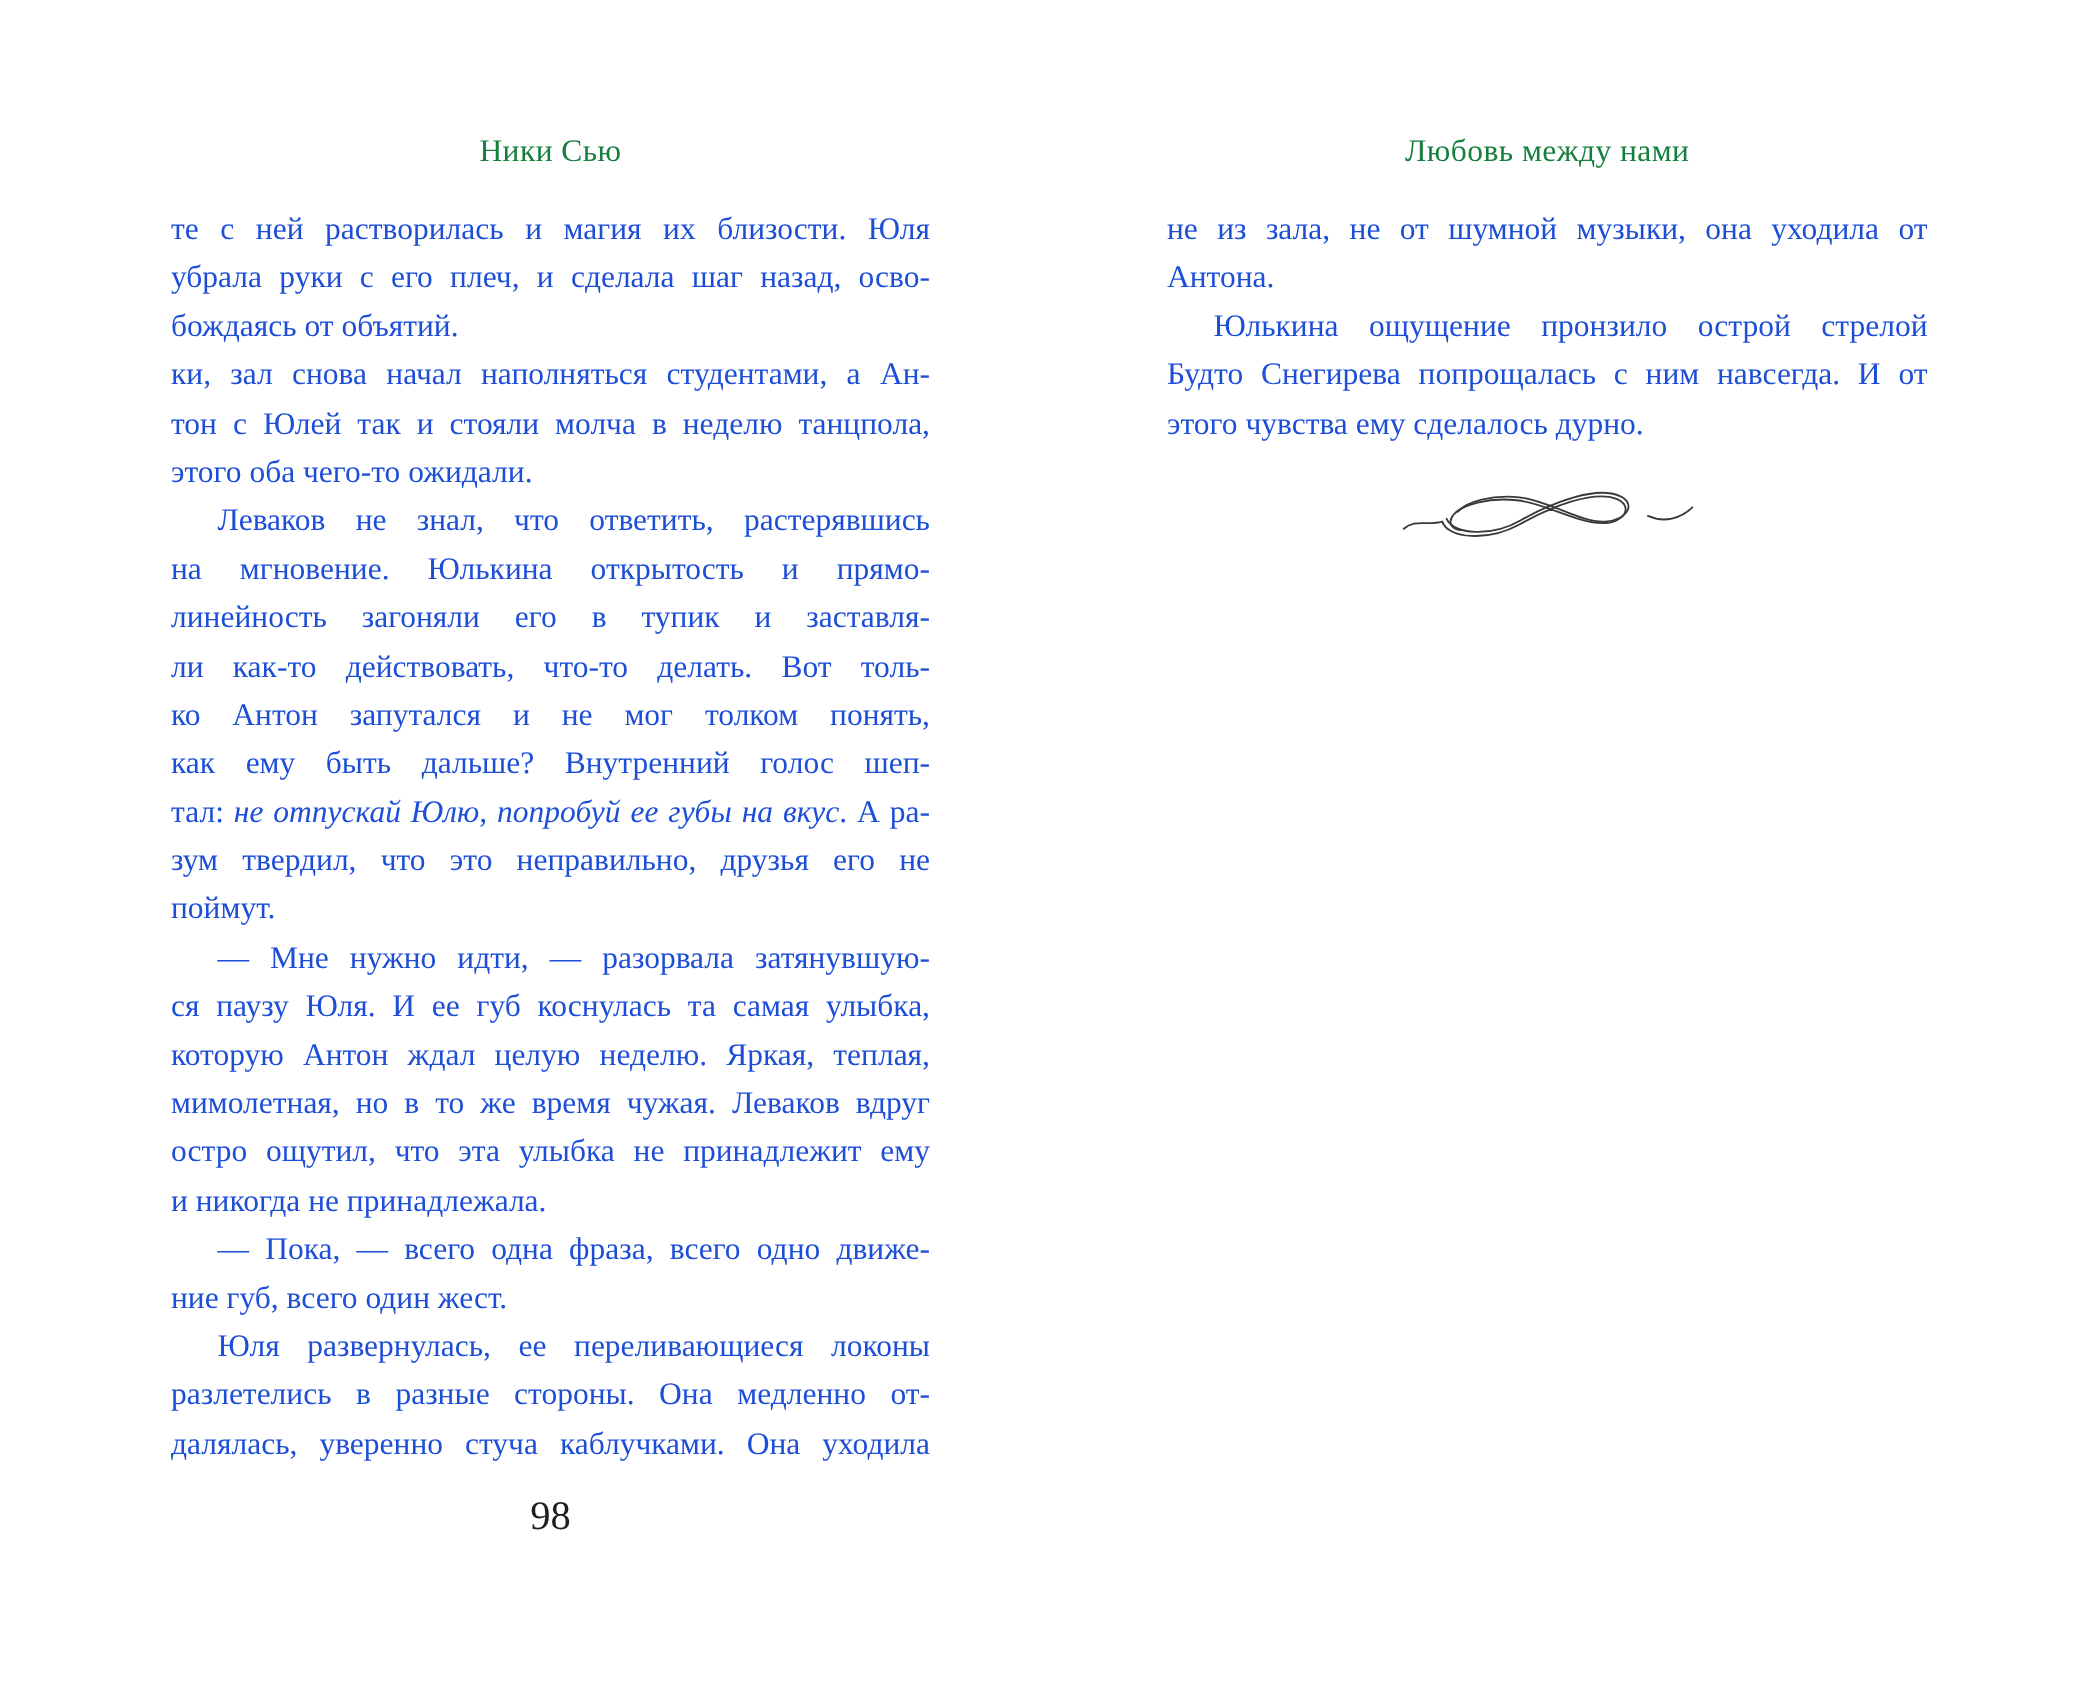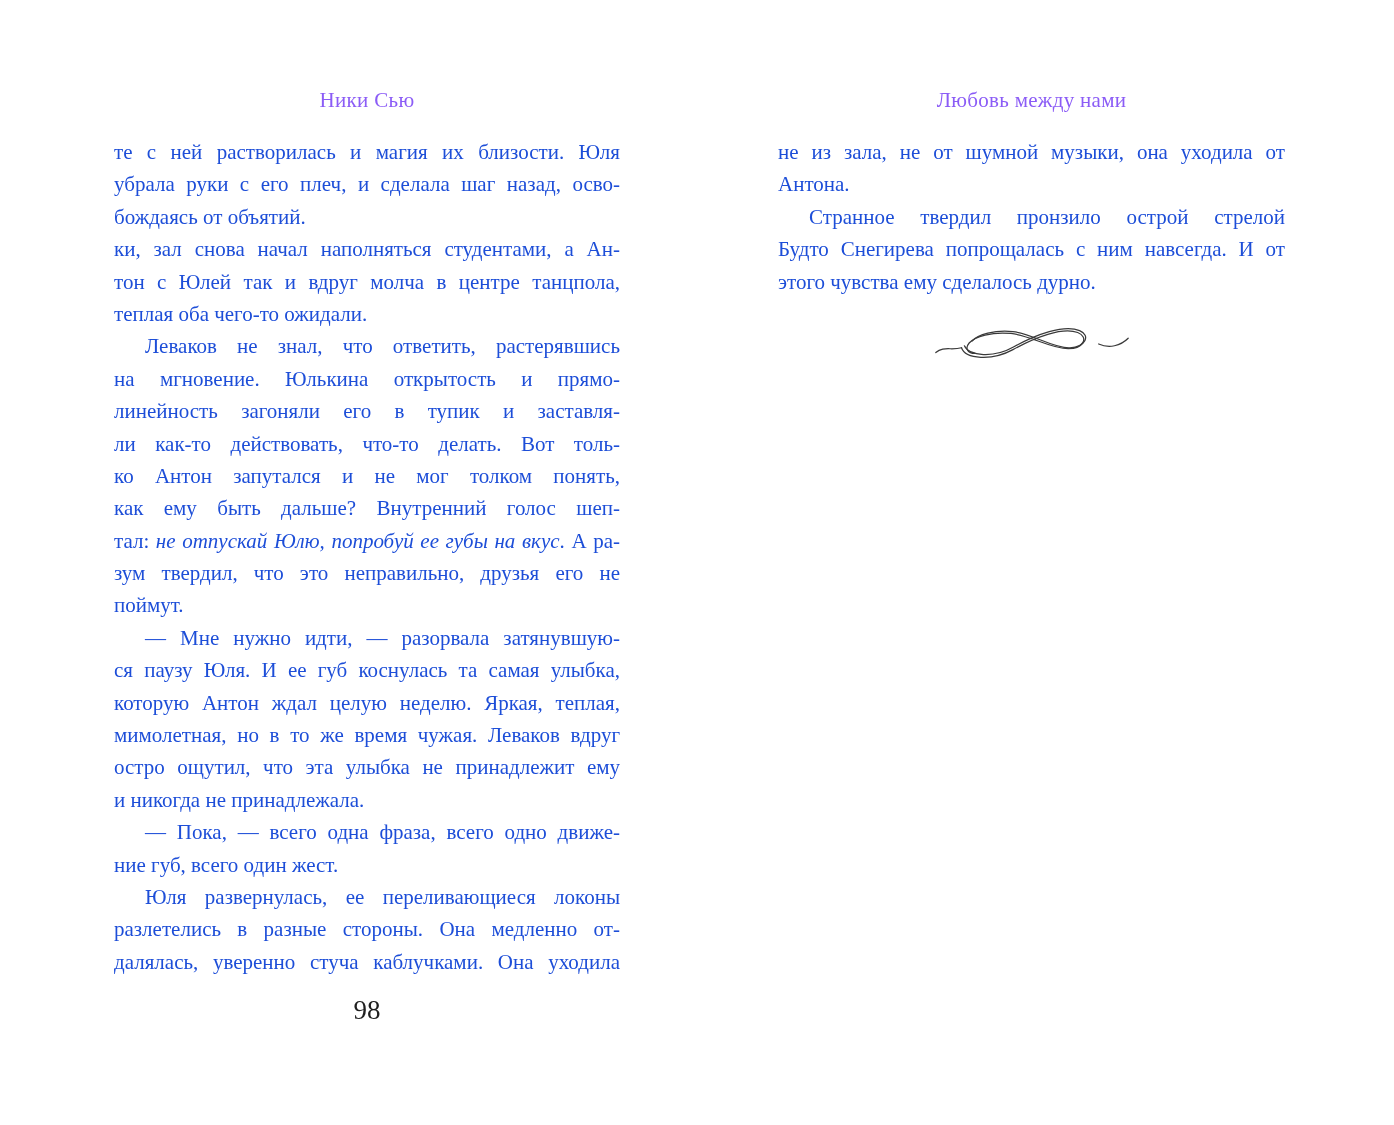--- a/index.html
+++ b/index.html
@@ -18,21 +18,21 @@
   .page { position: absolute; top: 85px; }
   .page.left  { left: 114px; width: 506px; }
   .page.right { left: 778px; width: 507px; }
 
   .running-header {
     text-align: center;
     font-size: 21px;
     height: 30px;
     line-height: 30px;
     letter-spacing: 0.3px;
-    color: #8b5cf6;
+    color: #15803d;
     margin-bottom: 21px;
   }
 
   .text-col { width: 100%; }
   .line {
     height: 32.4px;
     line-height: 32.4px;
     font-size: 21px;
     white-space: nowrap;
     text-align: left;
@@ -70,22 +70,22 @@
 
 <div class="book">
 
   <div class="page left">
     <div class="running-header">Ники Сью</div>
     <div class="text-col" id="left-lines">
         <div class="line just"><span>те с ней растворилась и магия их близости. Юля</span></div>
         <div class="line just"><span>убрала руки с его плеч, и сделала шаг назад, осво-</span></div>
         <div class="line"><span>бождаясь от объятий.</span></div>
         <div class="line just"><span>ки, зал снова начал наполняться студентами, а Ан-</span></div>
-        <div class="line just"><span>тон с Юлей так и вдруг молча в центре танцпола,</span></div>
-        <div class="line"><span>теплая оба чего-то ожидали.</span></div>
+        <div class="line just"><span>тон с Юлей так и стояли молча в неделю танцпола,</span></div>
+        <div class="line"><span>этого оба чего-то ожидали.</span></div>
         <div class="line indent just"><span>Леваков не знал, что ответить, растерявшись</span></div>
         <div class="line just"><span>на мгновение. Юлькина открытость и прямо-</span></div>
         <div class="line just"><span>линейность загоняли его в тупик и заставля-</span></div>
         <div class="line just"><span>ли как-то действовать, что-то делать. Вот толь-</span></div>
         <div class="line just"><span>ко Антон запутался и не мог толком понять,</span></div>
         <div class="line just"><span>как ему быть дальше? Внутренний голос шеп-</span></div>
         <div class="line just"><span>тал: </span><span class="it">не отпускай Юлю, попробуй ее губы на вкус</span><span>. А ра-</span></div>
         <div class="line just"><span>зум твердил, что это неправильно, друзья его не</span></div>
         <div class="line"><span>поймут.</span></div>
         <div class="line indent just"><span>— Мне нужно идти, — разорвала затянувшую-</span></div>
@@ -101,21 +101,21 @@
         <div class="line just"><span>далялась, уверенно стуча каблучками. Она уходила</span></div>
       </div>
     <div class="page-number">98</div>
   </div>
 
   <div class="page right">
     <div class="running-header">Любовь между нами</div>
     <div class="text-col" id="right-lines">
         <div class="line just"><span>не из зала, не от шумной музыки, она уходила от</span></div>
         <div class="line"><span>Антона.</span></div>
-        <div class="line indent just"><span>Странное твердил пронзило острой стрелой</span></div>
+        <div class="line indent just"><span>Юлькина ощущение пронзило острой стрелой</span></div>
         <div class="line just"><span>Будто Снегирева попрощалась с ним навсегда. И от</span></div>
         <div class="line"><span>этого чувства ему сделалось дурно.</span></div>
       </div>
     <div class="flourish">
       <svg width="200" height="46" viewBox="0 0 210 46" aria-hidden="true">
         <path class="fl" d="M4 33 C12 26 20 31 31 28"></path>
         <path class="fl" d="M175 24 C186 29 198 26 206 18"></path>
         <path class="fl" d="M31 28 C35 40 63 42 85 30 C108 17 137 6 153 12 C165 17 159 29 143 29 C125 29 103 15 83 13 C63 11 45 16 39 23 C34 29 38 34 45 34"></path>
         <path class="fl" d="M34 26 C39 37 65 39 86 27 C109 14 139 3 155 10 C167 15 161 27 145 28 C128 29 105 13 85 11 C66 9 48 14 42 21"></path>
       </svg>

